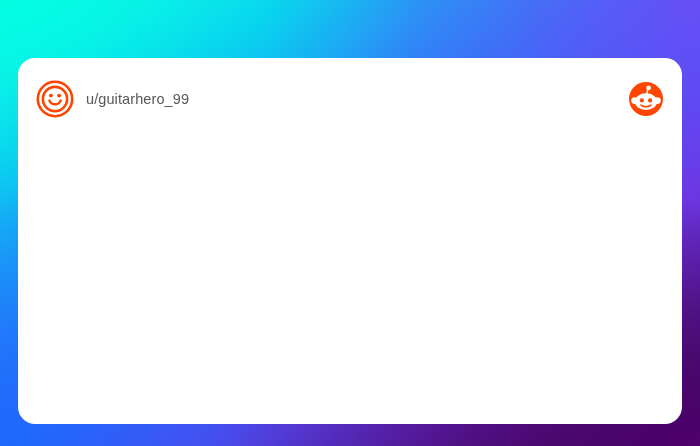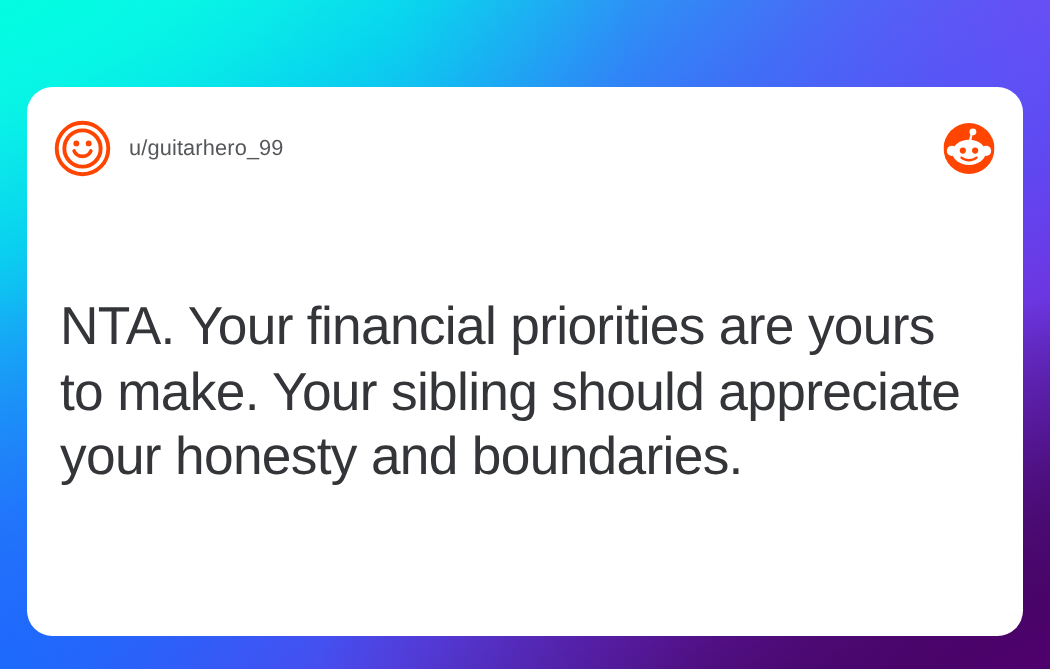--- a/index.html
+++ b/index.html
@@ -154,19 +154,16 @@
 
           <circle cx="12.9" cy="18.4" r="2.05" fill="#FF4500"></circle>
           <circle cx="21.1" cy="18.4" r="2.05" fill="#FF4500"></circle>
 
           <path d="M12.0 23.1 a6.3 4.3 0 0 0 10.0 0" fill="none" stroke="#FF4500" stroke-width="1.6" stroke-linecap="round"></path>
         </svg>
       </span>
 
     </div>
 
-    <div class="card-body">
-      <p class="post-text">NTA. Your financial priorities are yours to make. Your sibling should appreciate your honesty and boundaries.</p>
-    </div>
 
   </div>
 
 </div>
 
 </body></html>

